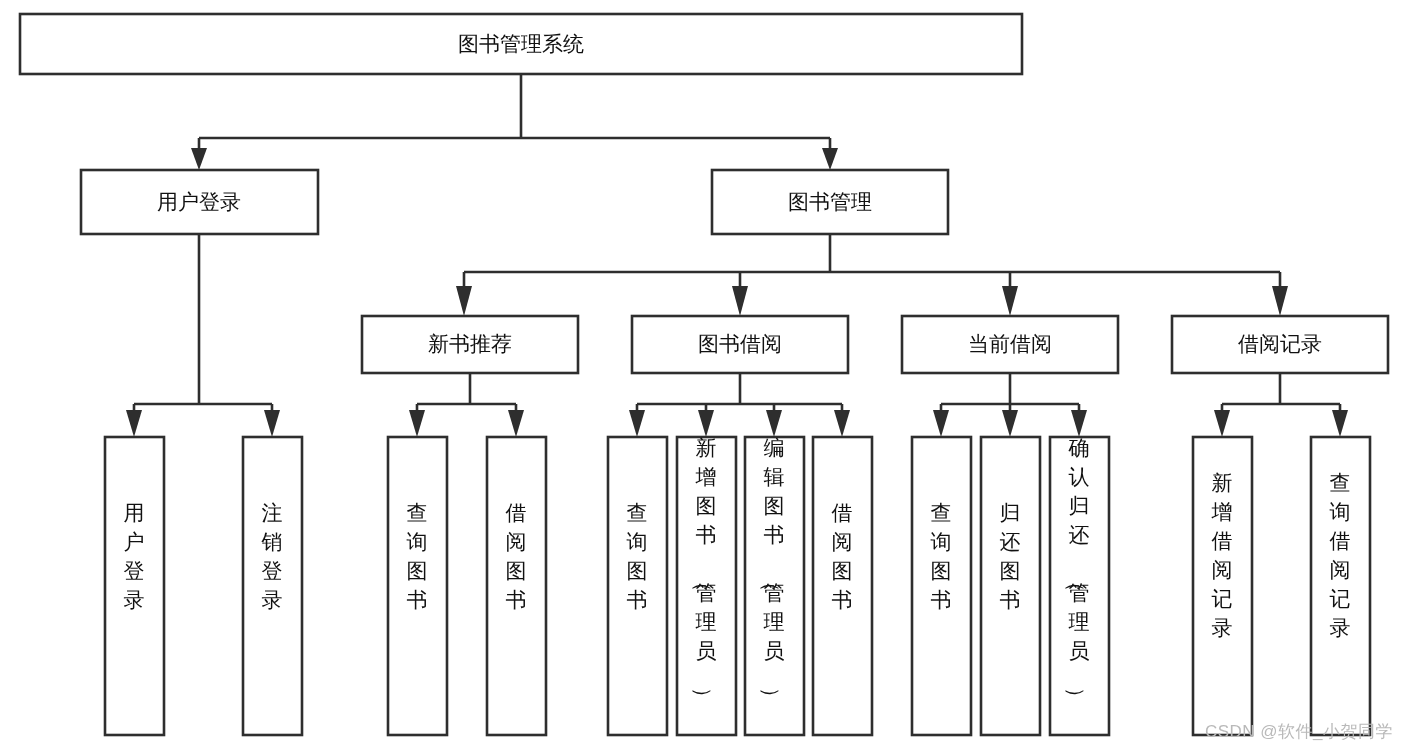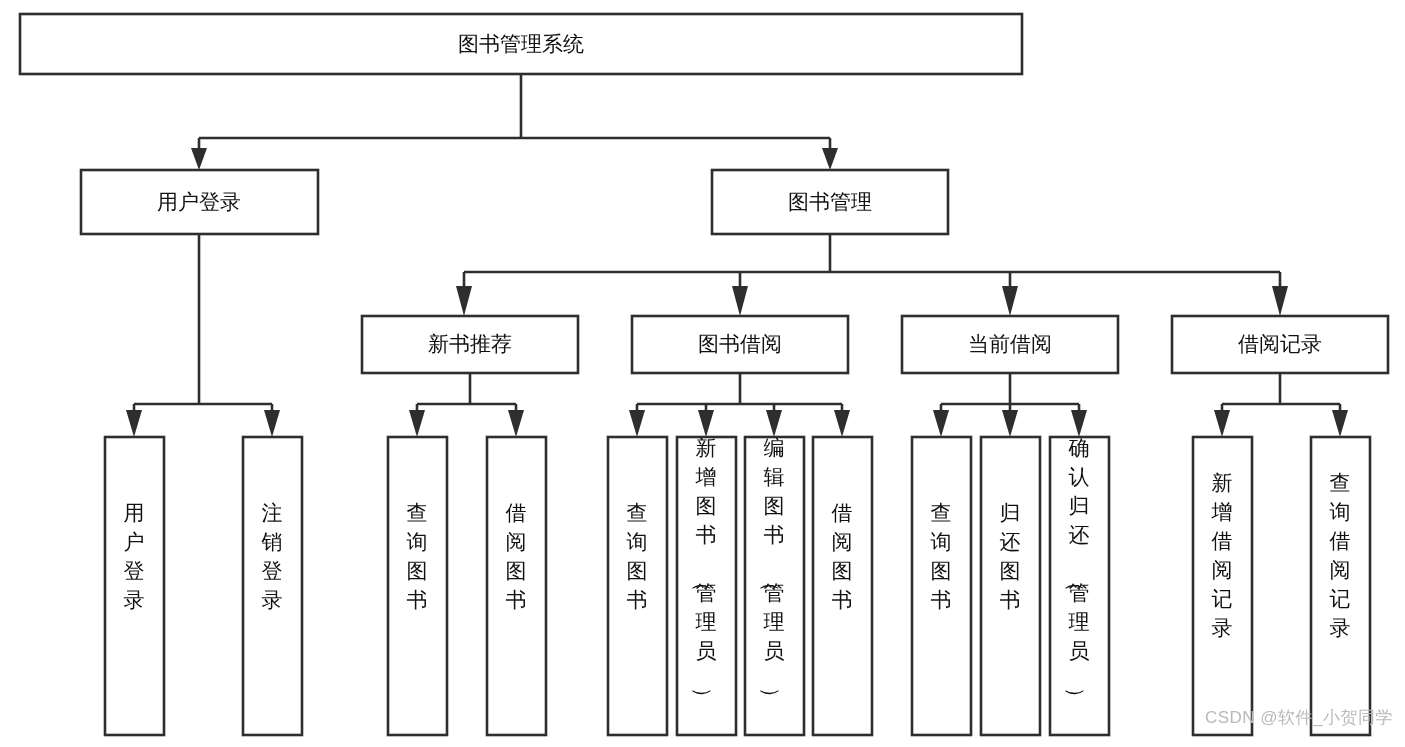--- a/index.html
+++ b/index.html
@@ -51,21 +51,21 @@
   }
   .node-label-vertical {
     font-family: "Liberation Sans", "DejaVu Sans", sans-serif;
     font-size: 21px;
     fill: #111111;
     text-anchor: middle;
   }
   .watermark {
     position: absolute;
     right: 12px;
-    bottom: 18px;
+    bottom: 4px;
     font-family: "Liberation Sans", "DejaVu Sans", sans-serif;
     font-size: 17px;
     color: #b9b9b9;
     white-space: nowrap;
     letter-spacing: 0.5px;
     margin-top: 24px;
   }
 </style>
 </head>
 <body>

